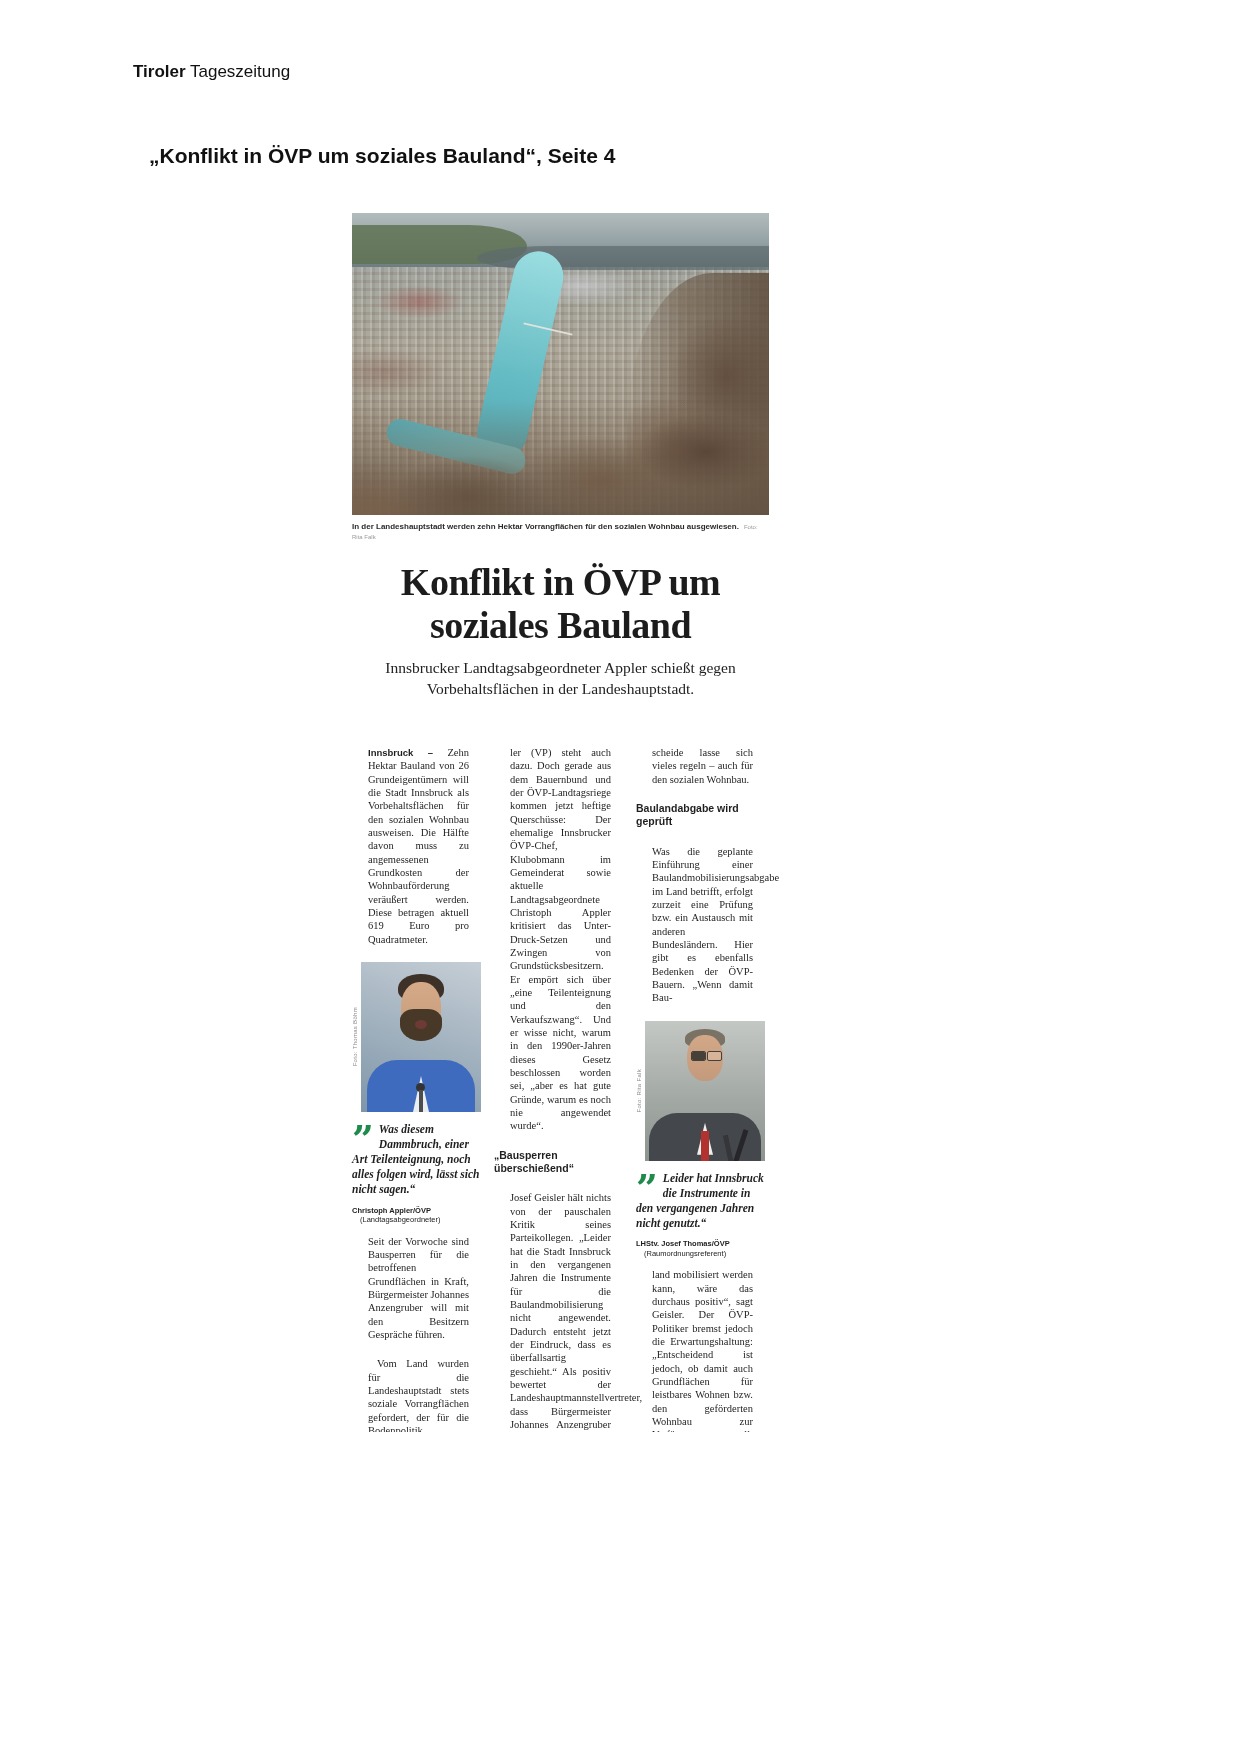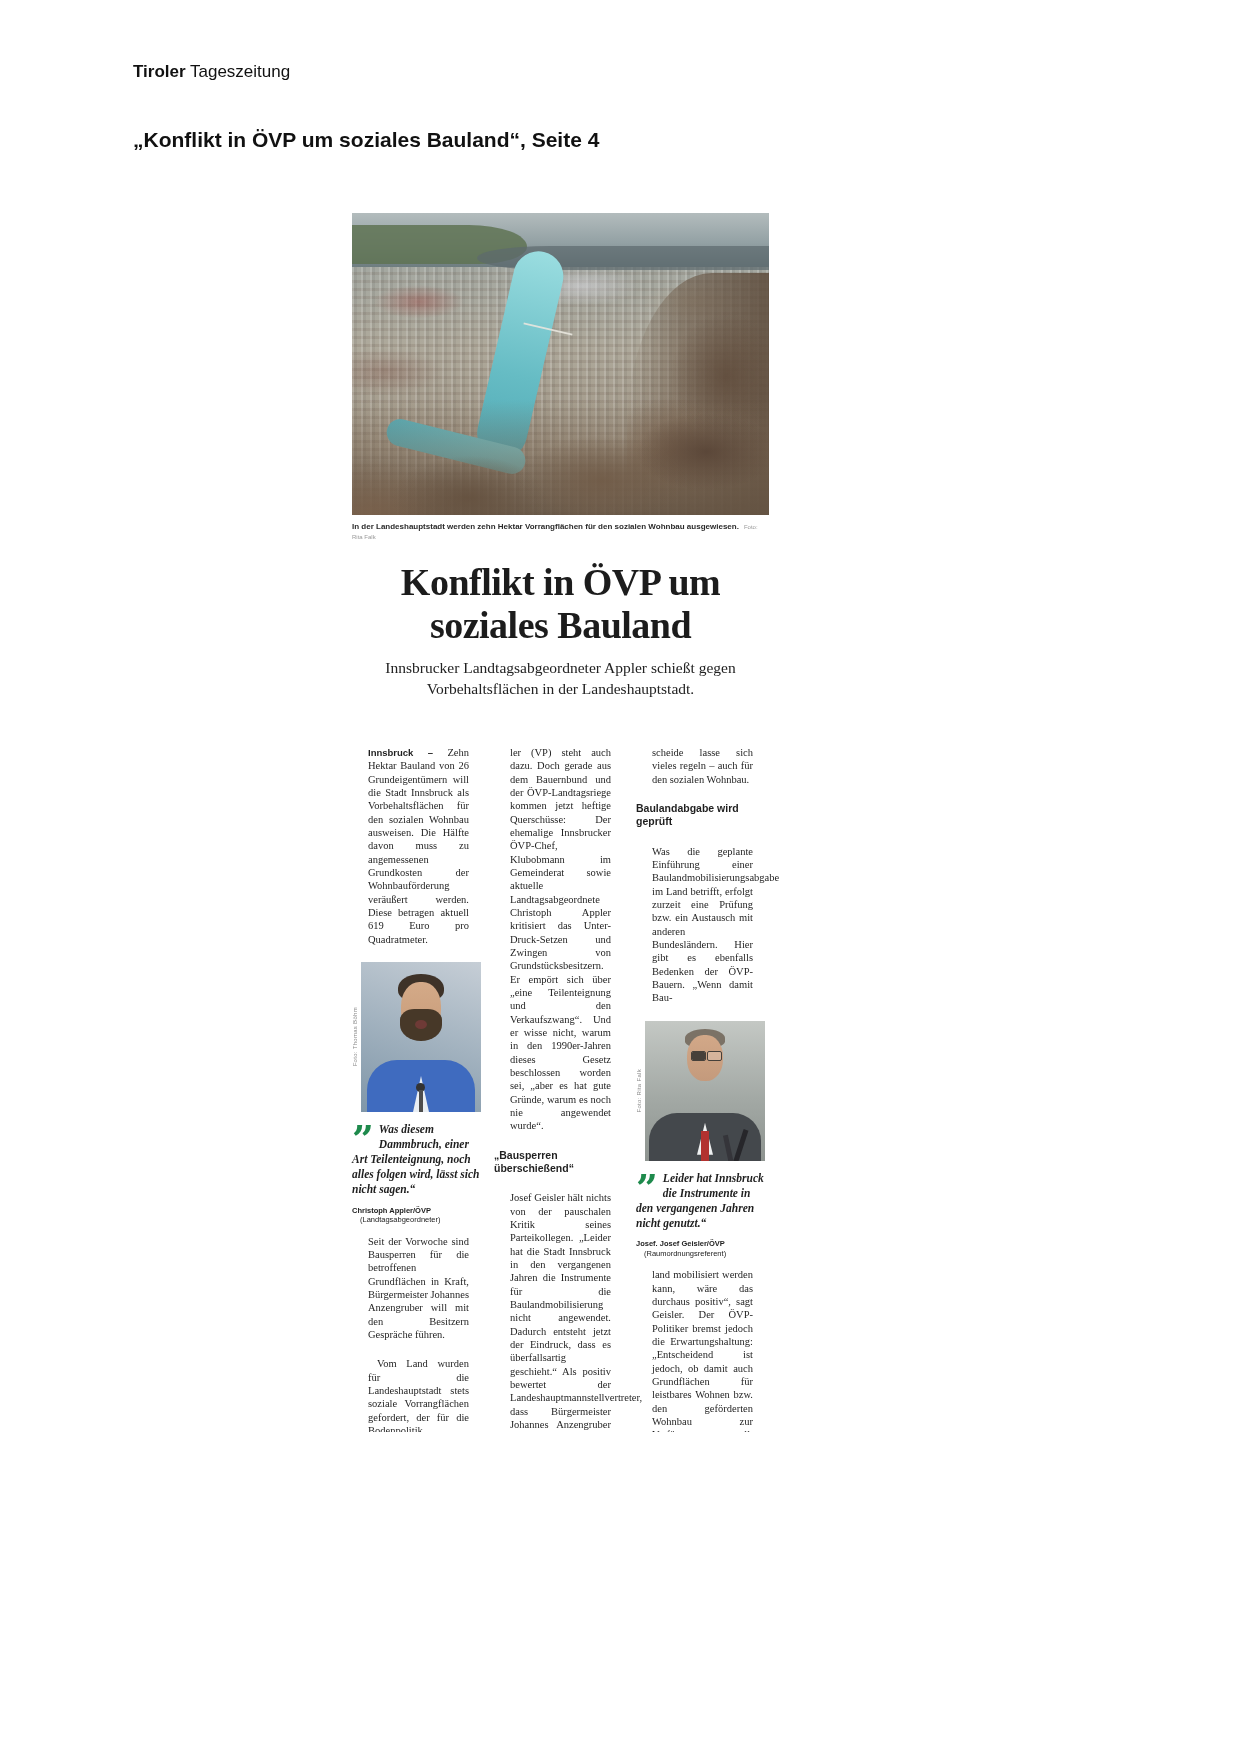--- a/index.html
+++ b/index.html
@@ -1,20 +1,20 @@
 <!DOCTYPE html>
 <html><head>
 <meta charset="utf-8">
 <style>
   html,body{margin:0;padding:0;background:#ffffff;}
   .page{position:relative;width:1241px;height:1432px;background:#fff;overflow:hidden;
         font-family:"Liberation Sans",sans-serif;color:#1a1a1a;}
   .bold{font-weight:bold;}
   .masthead{position:absolute;left:133px;top:62px;font-size:17px;color:#111;}
-  .page-heading{position:absolute;left:133px;top:128px;margin:0;font-size:21px;font-weight:bold;color:#111;}
+  .page-heading{position:absolute;left:133px;top:128px;margin:16px;font-size:21px;font-weight:bold;color:#111;}
 
   .clipping{position:absolute;left:352px;top:213px;width:417px;}
 
   
   .main-photo{position:relative;width:417px;height:302px;overflow:hidden;background:#a7a295;}
   .ph-sky{position:absolute;top:0;left:0;right:0;height:18%;
     background:linear-gradient(180deg,#b3bcbd 0%,#93a1a4 55%,#6e7d80 100%);}
   .ph-hill{position:absolute;top:4%;left:0;width:42%;height:13%;background:#5f7354;opacity:.85;
     border-radius:0 60% 50% 0/0 100% 80% 0;}
   .ph-ridge{position:absolute;top:11%;right:0;width:70%;height:8%;background:#5c6a6e;opacity:.7;
@@ -192,21 +192,21 @@
             <div class="ge-face"></div>
             <div class="ge-glasses"></div>
             <div class="ge-glass2"></div>
             <div class="ge-mic1"></div>
             <div class="ge-mic2"></div>
           </div>
         </div>
         <div class="quote">
           <span class="quote-mark" style="color: rgb(30, 138, 76);">”</span><span>Leider hat Innsbruck die Instrumente in den vergangenen Jahren nicht genutzt.“</span>
         </div>
-        <div class="quote-author">Josef. Josef Geisler/ÖVP</div>
+        <div class="quote-author">LHStv. Josef Thomas/ÖVP</div>
         <div class="quote-role">(Raumordnungsreferent)</div>
         <p class="para gap">
           <span>land mobilisiert werden kann, wäre das durchaus positiv“, sagt Geisler. Der ÖVP-Politiker bremst jedoch die Erwartungshaltung: „Entscheidend ist jedoch, ob damit auch Grundflächen für leistbares Wohnen bzw. den geförderten Wohnbau zur Verfügung gestellt werden.“ </span><span class="sig">(pn)</span>
         </p>
       </div>
 
     </div>
   </div>
 
   <div class="footer">

